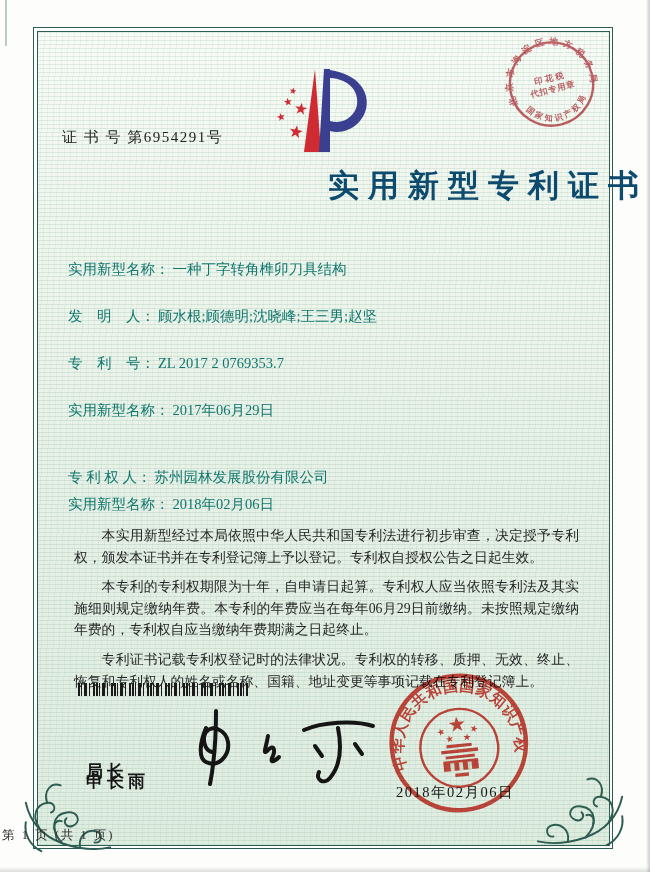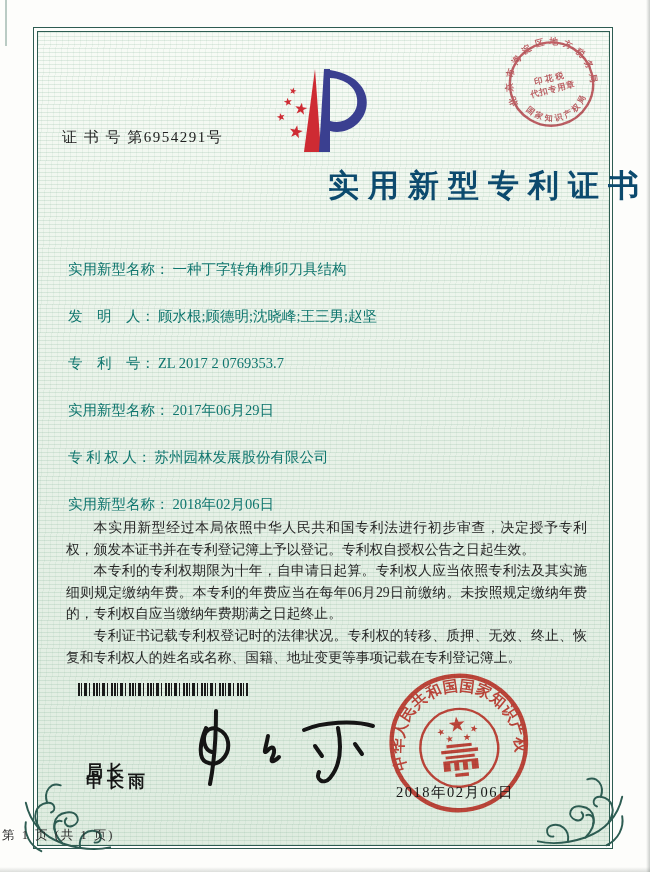--- a/index.html
+++ b/index.html
@@ -32,21 +32,21 @@
 
   .abs{position:absolute;z-index:5;}
 
   .cert-number{left:62px;top:80px;font-size:15px;letter-spacing:1.5px;color:#222;margin-top:48px;}
   .title{left:2px;top:165px;width:646px;text-align:right;font-size:31px;font-weight:700;letter-spacing:9px;color:#0c4a6e;}
 
   .field{left:68px;width:530px;font-size:14.5px;color:#0f766e;white-space:nowrap;}
   .field .fvalue{margin-left:3px;}
 
   .paragraphs{left:66px;top:517px;width:521px;font-size:13.8px;line-height:21.6px;color:#262626;text-align:justify;}
-  .paragraphs p{margin:0;text-indent:2em;}
+  .paragraphs p{margin:8px;text-indent:2em;}
 
   .barcode{left:78px;top:683px;width:170px;height:13px;z-index:5;
     background:repeating-linear-gradient(90deg,
       #1a1a1a 0 2px,transparent 2px 3px,
       #1a1a1a 3px 4px,transparent 4px 6px,
       #1a1a1a 6px 9px,transparent 9px 11px,
       #1a1a1a 11px 12px,transparent 12px 15px,
       #1a1a1a 15px 17px,transparent 17px 18px);}
 
   .signer{left:86px;font-family:"Liberation Sans","DejaVu Sans",sans-serif;font-weight:700;font-size:17px;letter-spacing:4px;color:#161616;}
@@ -151,21 +151,21 @@
   </div>
   <div class="abs field" style="top:307px">
     <span class="flabel">发　明　人：</span><span class="fvalue">顾水根;顾德明;沈晓峰;王三男;赵坚</span>
   </div>
   <div class="abs field" style="top:354px">
     <span class="flabel">专　利　号：</span><span class="fvalue">ZL 2017 2 0769353.7</span>
   </div>
   <div class="abs field" style="top:401px">
     <span class="flabel">实用新型名称：</span><span class="fvalue">2017年06月29日</span>
   </div>
-  <div class="abs field" style="top:448px">
+  <div class="abs field" style="top:468px">
     <span class="flabel">专 利 权 人：</span><span class="fvalue">苏州园林发展股份有限公司</span>
   </div>
   <div class="abs field" style="top:495px">
     <span class="flabel">实用新型名称：</span><span class="fvalue">2018年02月06日</span>
   </div>
 
   <div class="abs paragraphs">
     <p>本实用新型经过本局依照中华人民共和国专利法进行初步审查，决定授予专利权，颁发本证书并在专利登记簿上予以登记。专利权自授权公告之日起生效。</p>
     <p>本专利的专利权期限为十年，自申请日起算。专利权人应当依照专利法及其实施细则规定缴纳年费。本专利的年费应当在每年06月29日前缴纳。未按照规定缴纳年费的，专利权自应当缴纳年费期满之日起终止。</p>
     <p>专利证书记载专利权登记时的法律状况。专利权的转移、质押、无效、终止、恢复和专利权人的姓名或名称、国籍、地址变更等事项记载在专利登记簿上。</p>

